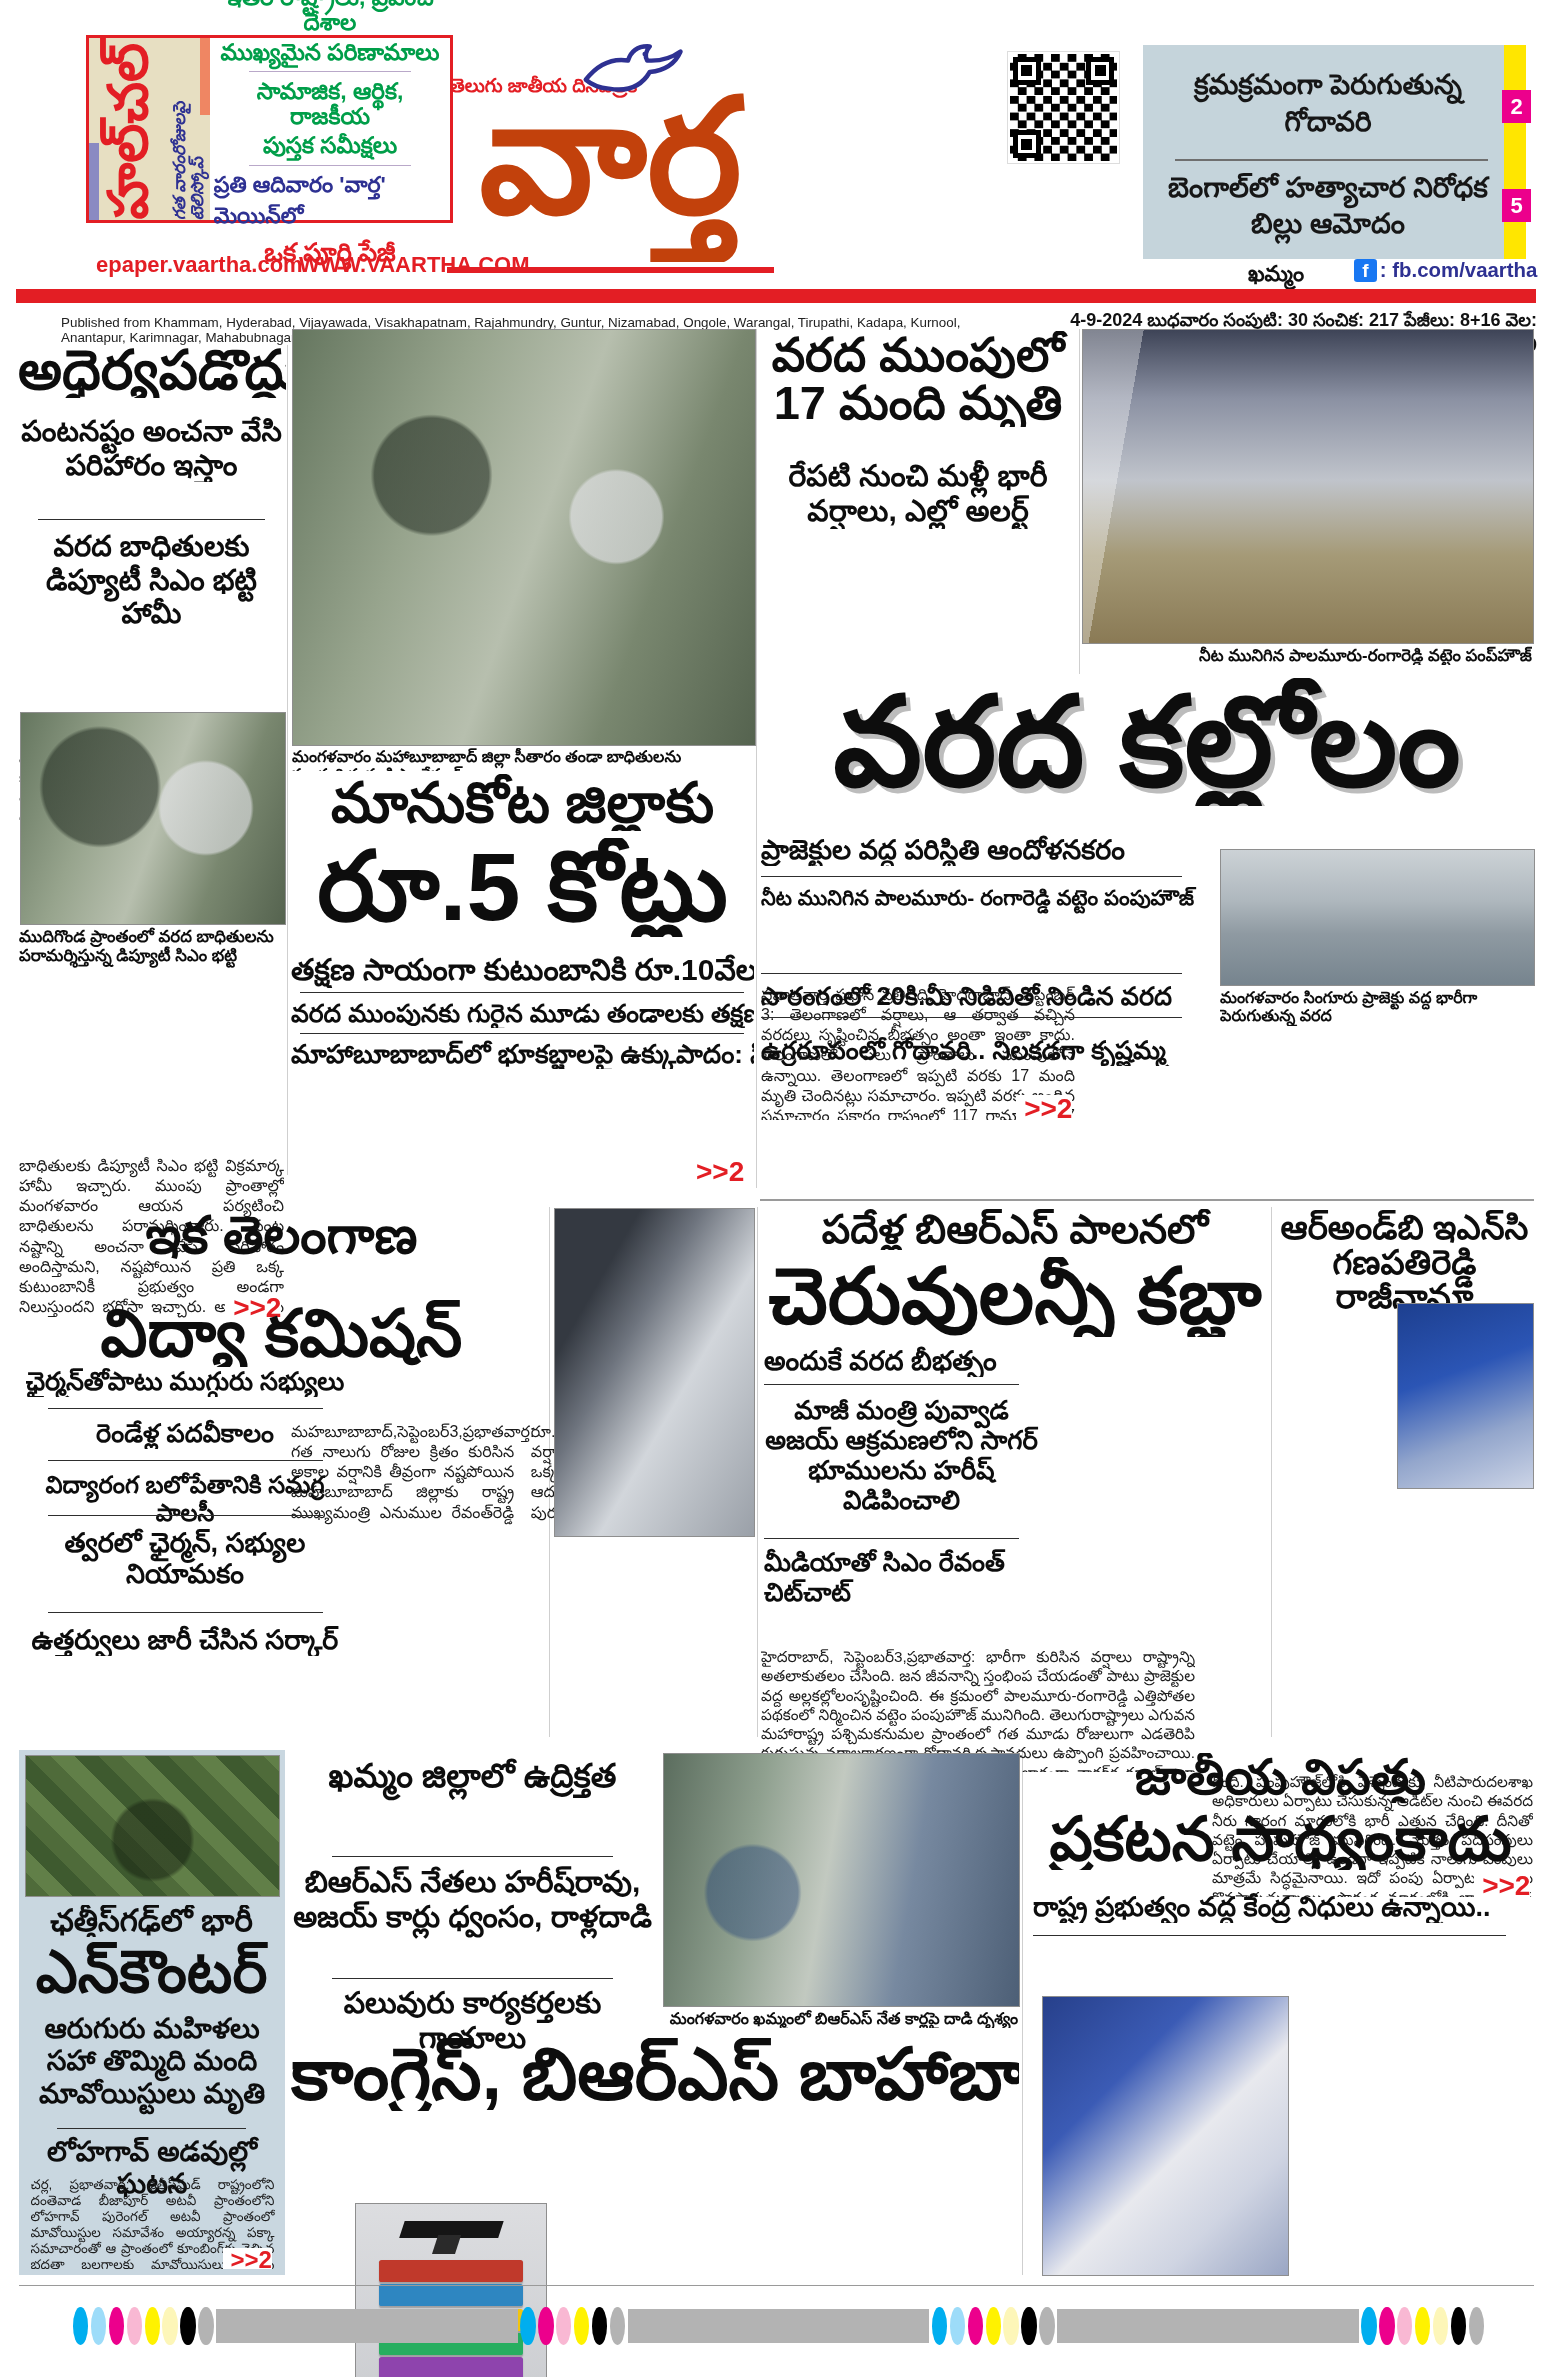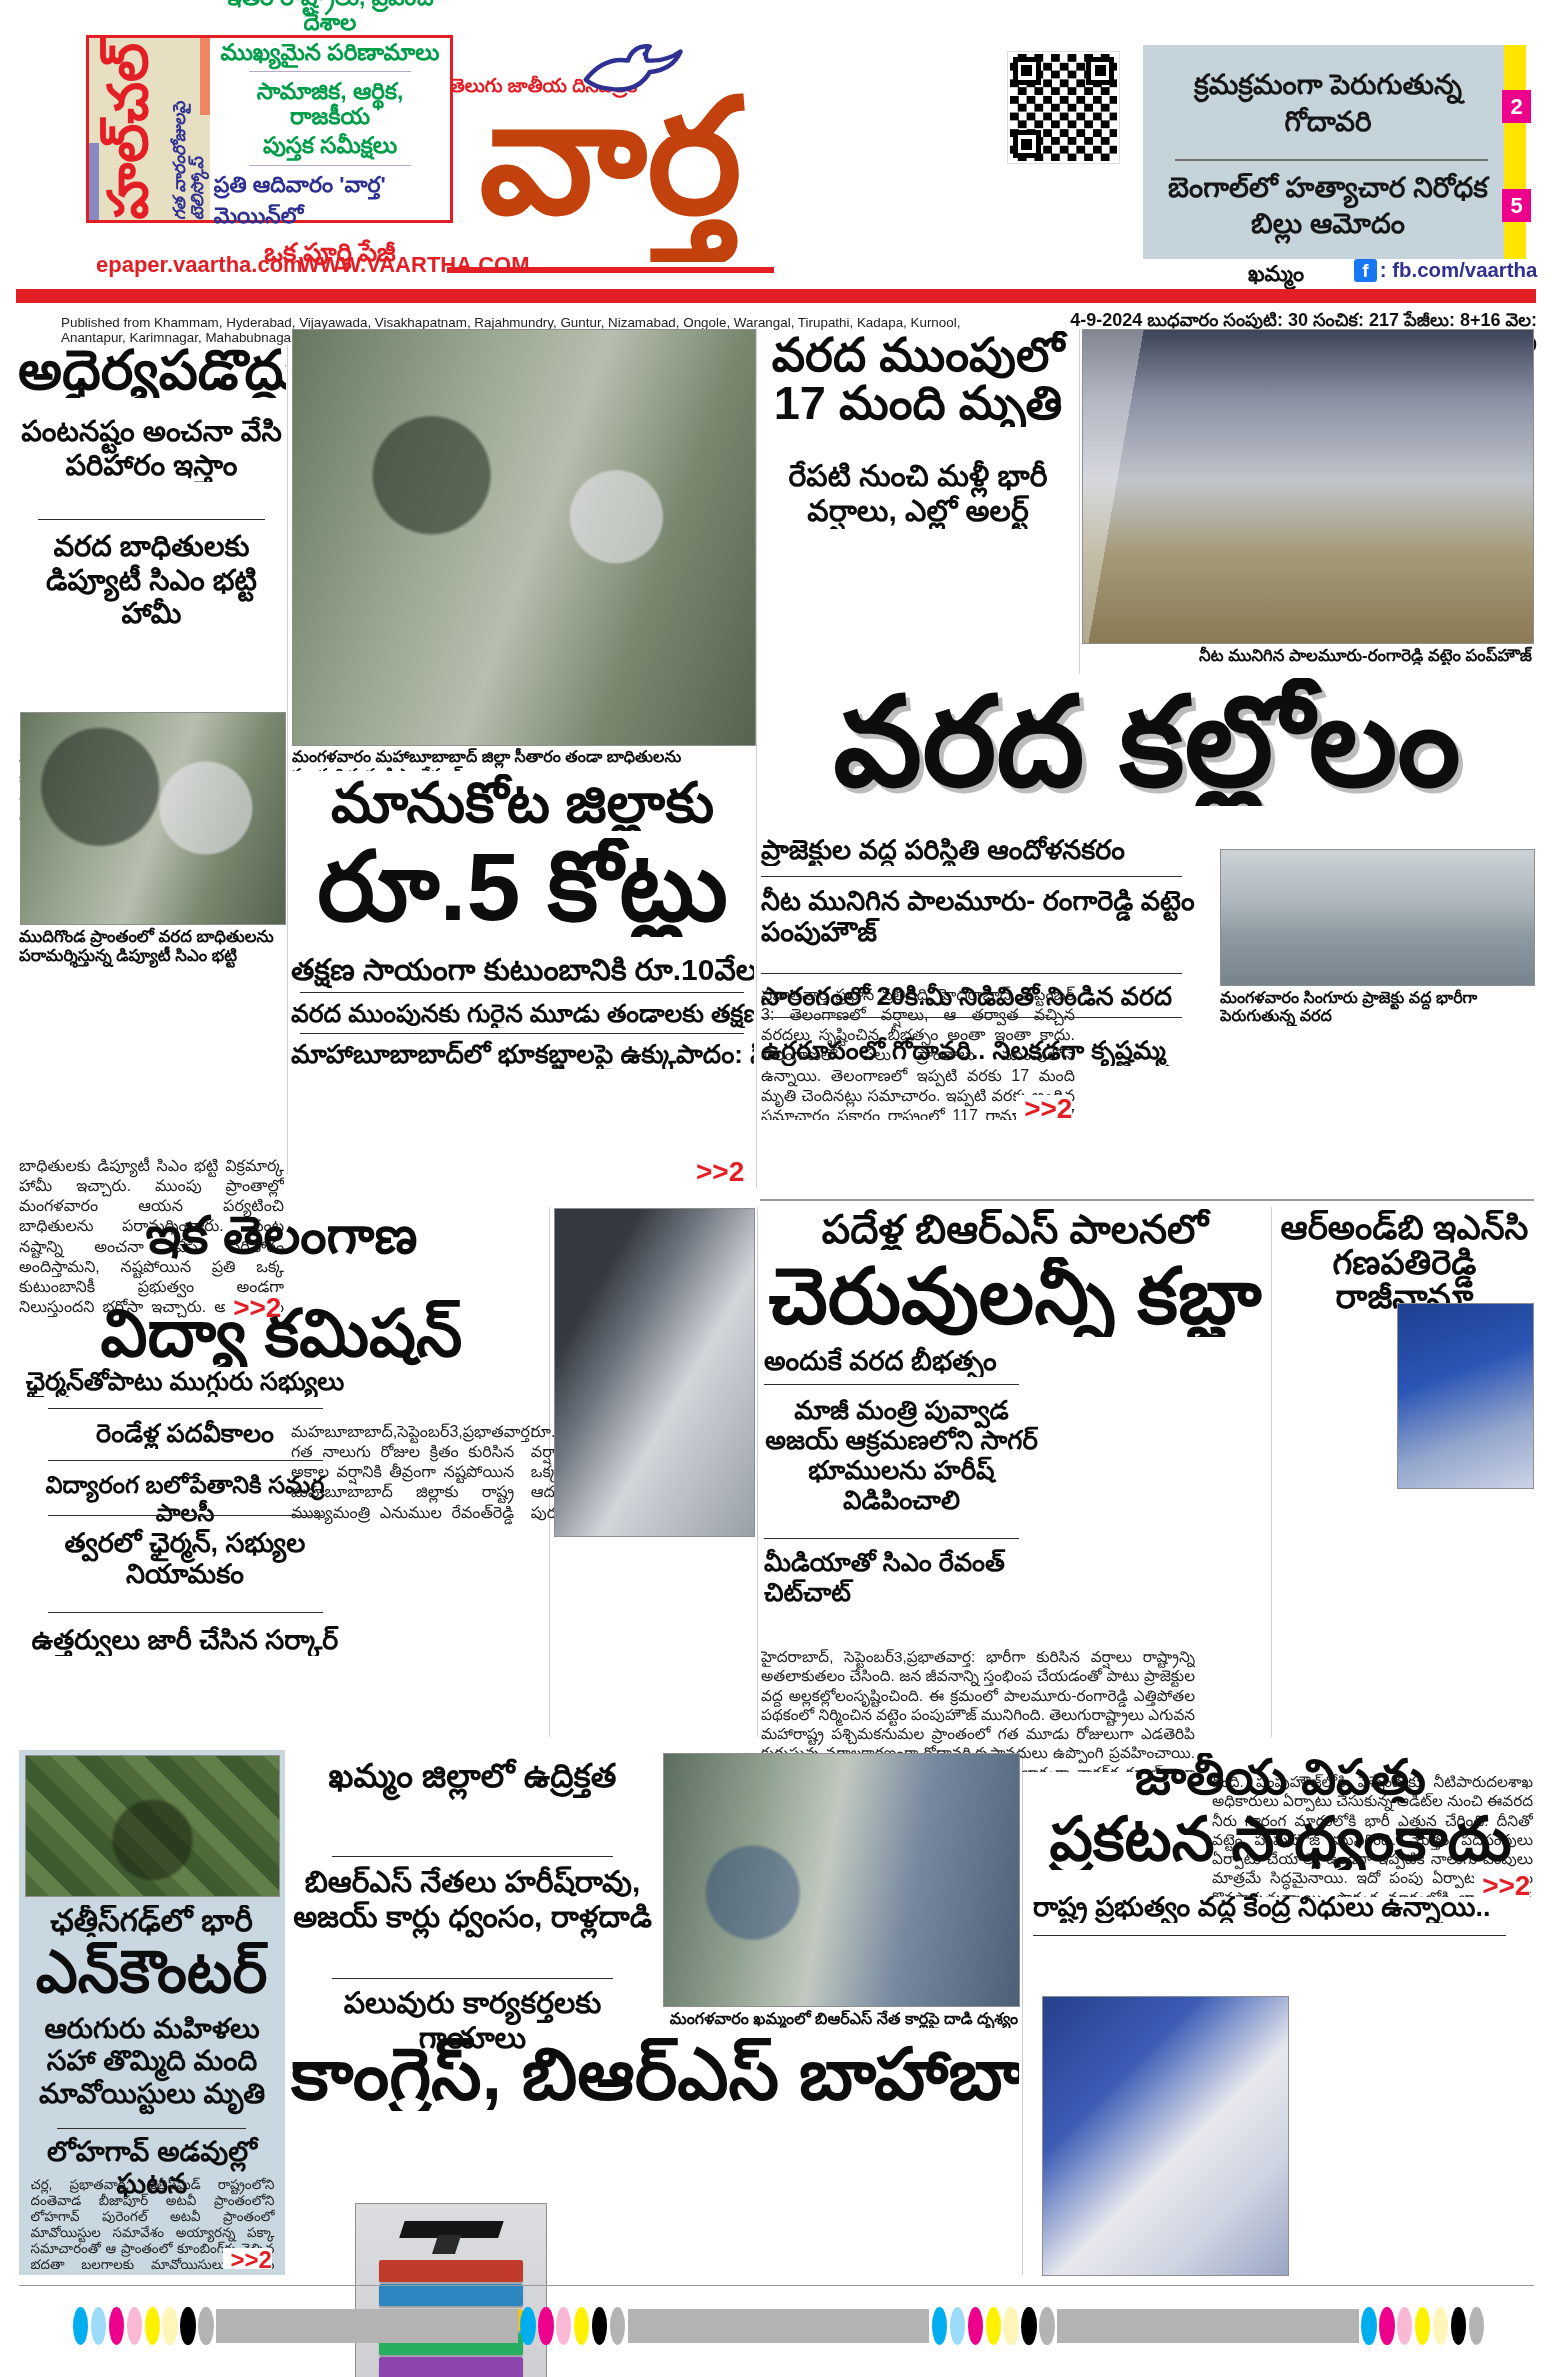--- a/index.html
+++ b/index.html
@@ -170,21 +170,21 @@
     <span>ప్రభాతవార్త ప్రధాన ప్రతినిధి, హైదరాబాద్, సెప్టెంబర్ 3: తెలంగాణలో వర్షాలు, ఆ తర్వాత వచ్చిన వరదలు సృష్టించిన బీభత్సం అంతా ఇంతా కాదు. తెలంగాణలో పలు ప్రాంతాలు ముంపులోనే ఉన్నాయి. తెలంగాణలో ఇప్పటి వరకు 17 మంది మృతి చెందినట్లు సమాచారం. ఇప్పటి వరకు అందిన సమాచారం ప్రకారం రాష్ట్రంలో 117 గ్రామాలలో 67 వేల మంది భారీ వర్షాలు, వరదల వల్ల ప్రభావితమయ్యారనీ, ఇందులో ఒక్క ఖమ్మం జిల్లాలోనే</span>
     <span class="jump">&gt;&gt;2</span>
   </div>
 
   <div class="abs photo ph-pump" style="left:1082px;top:329px;width:450px;height:313px;"></div>
   <div class="abs cap" style="left:1082px;top:646px;width:450px;text-align:right;">నీట మునిగిన పాలమూరు-రంగారెడ్డి వట్టెం పంప్‌హౌజ్</div>
 
   <div class="abs hl" style="left:760px;top:678px;width:774px;font-size:125px;white-space:nowrap;text-shadow:4.5px 5.1px 0 #bcbcbc;">వరద కల్లోలం</div>
   <div class="abs deck left" style="left:761px;top:835px;width:441px;font-size:27px;">ప్రాజెక్టుల వద్ద పరిస్థితి ఆందోళనకరం</div>
   <div class="abs rule" style="left:761px;top:876px;width:421px;border-top-width:1.3px;"></div>
-  <div class="abs deck left" style="left:761px;top:886px;width:441px;height:78px;font-size:27px;">నీట మునిగిన పాలమూరు- రంగారెడ్డి వట్టెం పంపుహౌజ్</div>
+  <div class="abs deck left" style="left:761px;top:886px;width:441px;height:78px;font-size:21px;">నీట మునిగిన పాలమూరు- రంగారెడ్డి వట్టెం పంపుహౌజ్</div>
   <div class="abs rule" style="left:761px;top:973px;width:421px;border-top-width:1.3px;"></div>
   <div class="abs deck left" style="left:761px;top:982px;width:441px;font-size:25.5px;">సారంగంలో 20కి.మీ నిడివితో నిండిన వరద</div>
   <div class="abs rule" style="left:761px;top:1017px;width:421px;border-top-width:1.3px;"></div>
   <div class="abs deck left" style="left:761px;top:1024px;width:441px;font-size:25.5px;margin-top:12px;">ఉగ్రరూపంలో గోదావరి.. నిలకడగా కృష్ణమ్మ</div>
   <div class="abs photo ph-dam" style="left:1220px;top:849px;width:313px;height:135px;"></div>
   <div class="abs cap" style="left:1220px;top:989px;width:313px;font-size:16px;">మంగళవారం సింగూరు ప్రాజెక్టు వద్ద భారీగా పెరుగుతున్న వరద</div>
   <div class="abs body" style="left:761px;top:1061px;width:434px;height:125px;font-size:15.3px;">హైదరాబాద్, సెప్టెంబర్3,ప్రభాతవార్త: భారీగా కురిసిన వర్షాలు రాష్ట్రాన్ని అతలాకుతలం చేసింది. జన జీవనాన్ని స్తంభింప చేయడంతో పాటు ప్రాజెక్టుల వద్ద అల్లకల్లోలంసృష్టించింది. ఈ క్రమంలో పాలమూరు-రంగారెడ్డి ఎత్తిపోతల పథకంలో నిర్మించిన వట్టెం పంపుహౌజ్ మునిగింది. తెలుగురాష్ట్రాలు ఎగువన మహారాష్ట్ర పశ్చిమకనుమల ప్రాంతంలో గత మూడు రోజులుగా ఎడతెరిపి కురుస్తున్న వర్షాలకారణంగా గోదావరి,కృష్ణానదులు ఉప్పొంగి ప్రవహించాయి. పాలమూరు రంగారెడ్డి ఎత్తిపోతల పథకంలో భాగంగా నాగర్‌క ర్నూల్ జిల్లా వట్టెం జలాశయం వద్ద నిర్మించిన పంపుహౌజ్ నీటి ముని</div>
   <div class="abs body" style="left:1212px;top:1061px;width:321px;height:125px;font-size:15.3px;">
     <span>గింది. పంపుహౌజ్‌లోకి వెళ్ళేందుకు నీటిపారుదలశాఖ అధికారులు ఏర్పాటు చేసుకున్న ఆడిట్‌ల నుంచి ఈవరద నీరు సొరంగ మార్గంలోకి భారీ ఎత్తున చేరింది. దీనితో వట్టెం పంపుహౌజ్ మునిగింది. మొత్తం పదిపంపులు ఏర్పాటు చేయాల్సి ఉండగా ఇప్పటికి నాలుగు పంపులు మాత్రమే సిద్ధమైనాయి. ఇదో పంపు ఏర్పాటు పనులు కొనసాగుతున్నాయి. సొరంగ మార్గంలోకి భారీ ఎత్తున నీరు రావడంతో పంపుహౌజ్ పనులు నిలిపివేశారు. సొరంగ మార్గం నుంచి నీటిని బయటకుతోడేందుకు ఇంజనీర్లు కసరత్తు చేస్తున్నా శ్రీపురం,నాగర్‌కర్నూల్,నాగనూలు చెరువుల నుంచి</span>
     <span class="jump">&gt;&gt;2</span>

